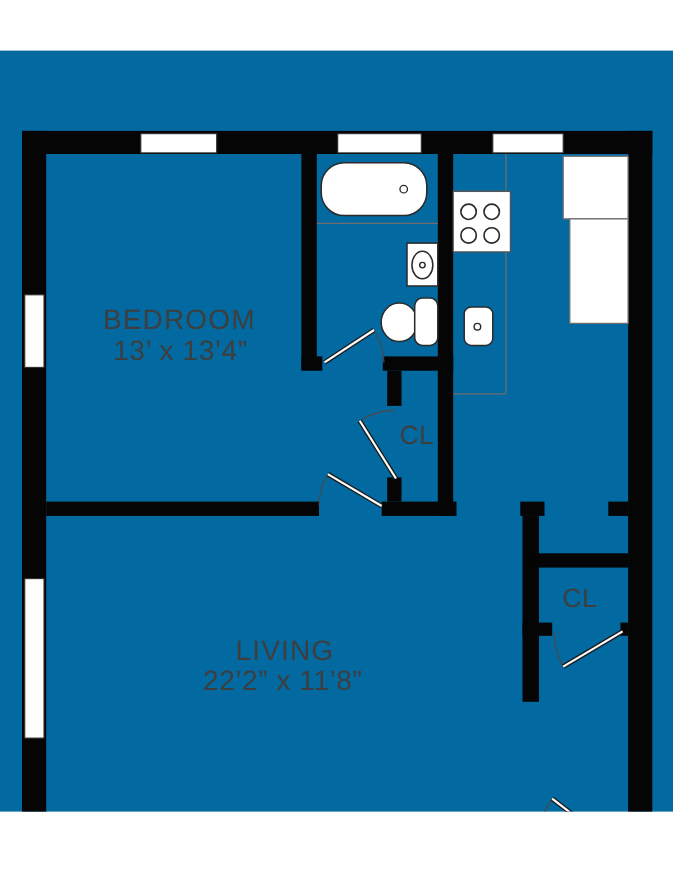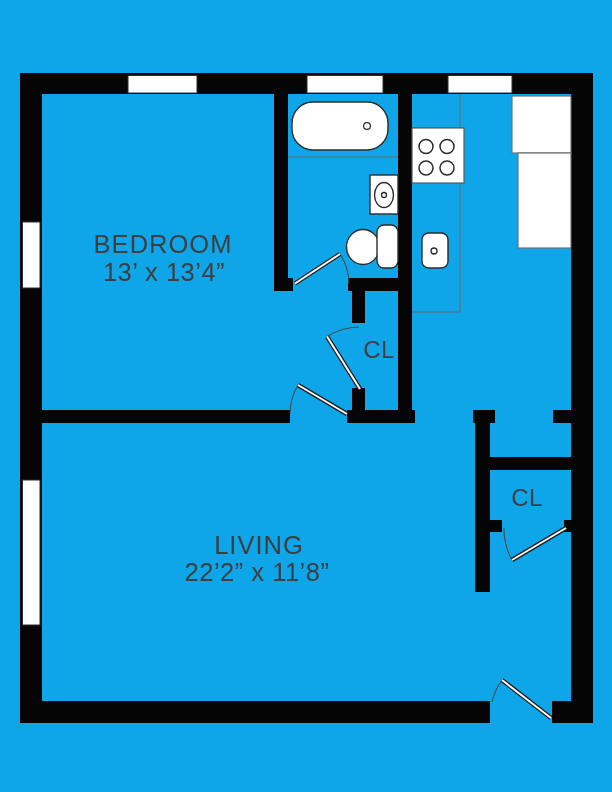--- a/index.html
+++ b/index.html
@@ -3,23 +3,24 @@
 <meta charset="utf-8">
 <style>
   html, body {
     margin: 0;
     padding: 0;
     background: #ffffff;
   }
   #canvas {
     position: relative;
     width: 612px;
-    height: 792px;
-    background: #0ea5e9;
+    height: 692px;
+    background: #0369a1;
     overflow: hidden;
+    margin-top: 46px;
   }
   svg { display: block; }
 
   .wall   { fill: #050505; stroke: none; }
   .window { fill: #ffffff; stroke: #2e2e2e; stroke-width: 1; }
 
   .fixture   { fill: #ffffff; stroke: #2b2b2b; stroke-width: 1.4; }
   .fixture-line { fill: none; stroke: #2b2b2b; stroke-width: 1.4; }
   .counter   { fill: #ffffff; stroke: #6e6e6e; stroke-width: 1.15; }
   .counter-line { fill: none; stroke: #6e6e6e; stroke-width: 1.15; }

